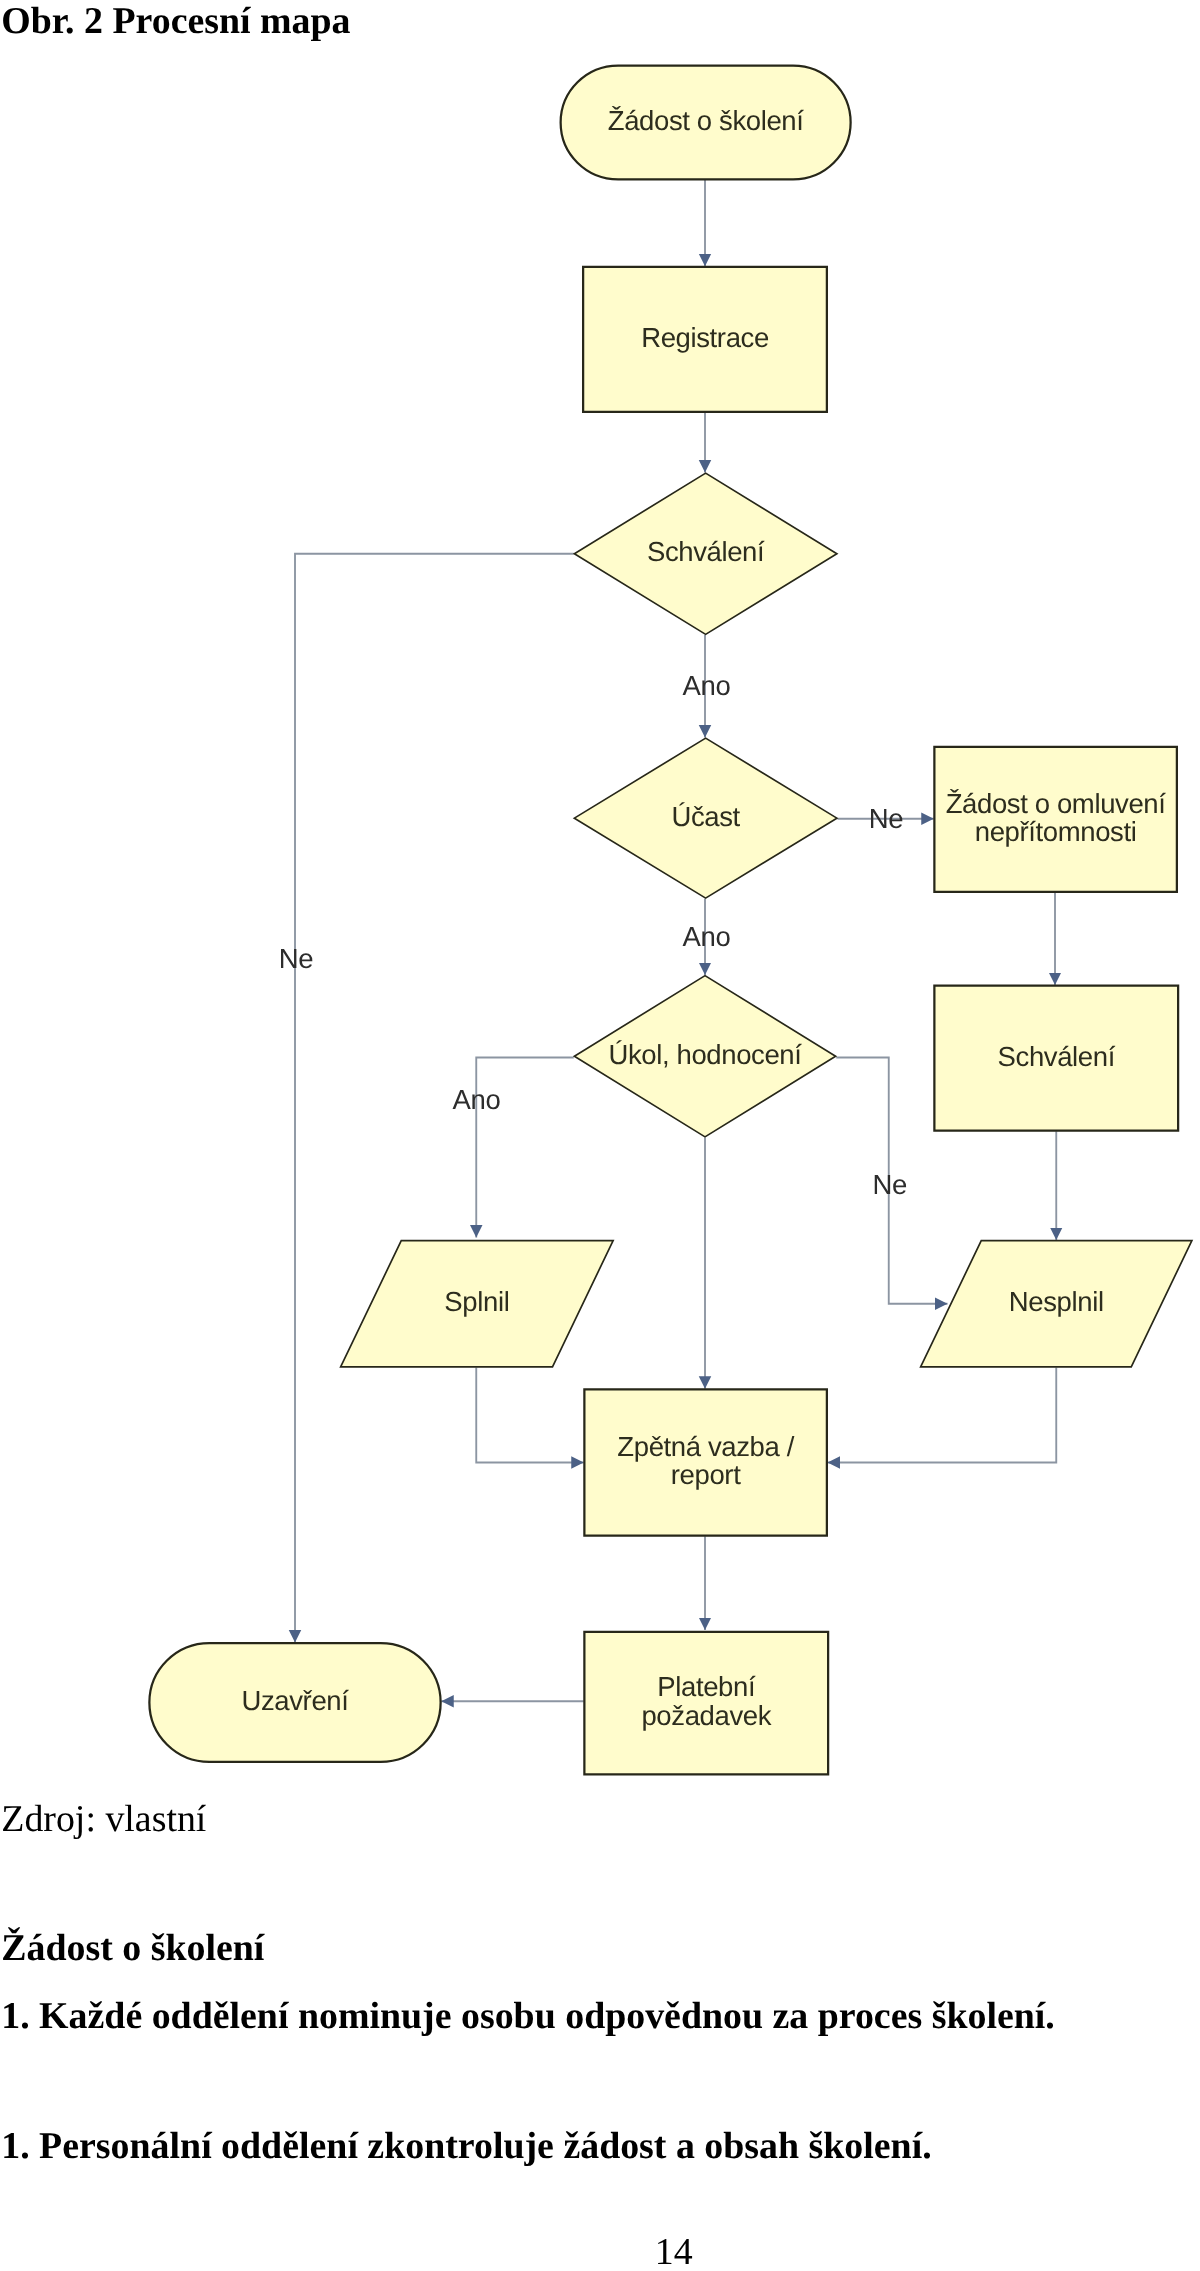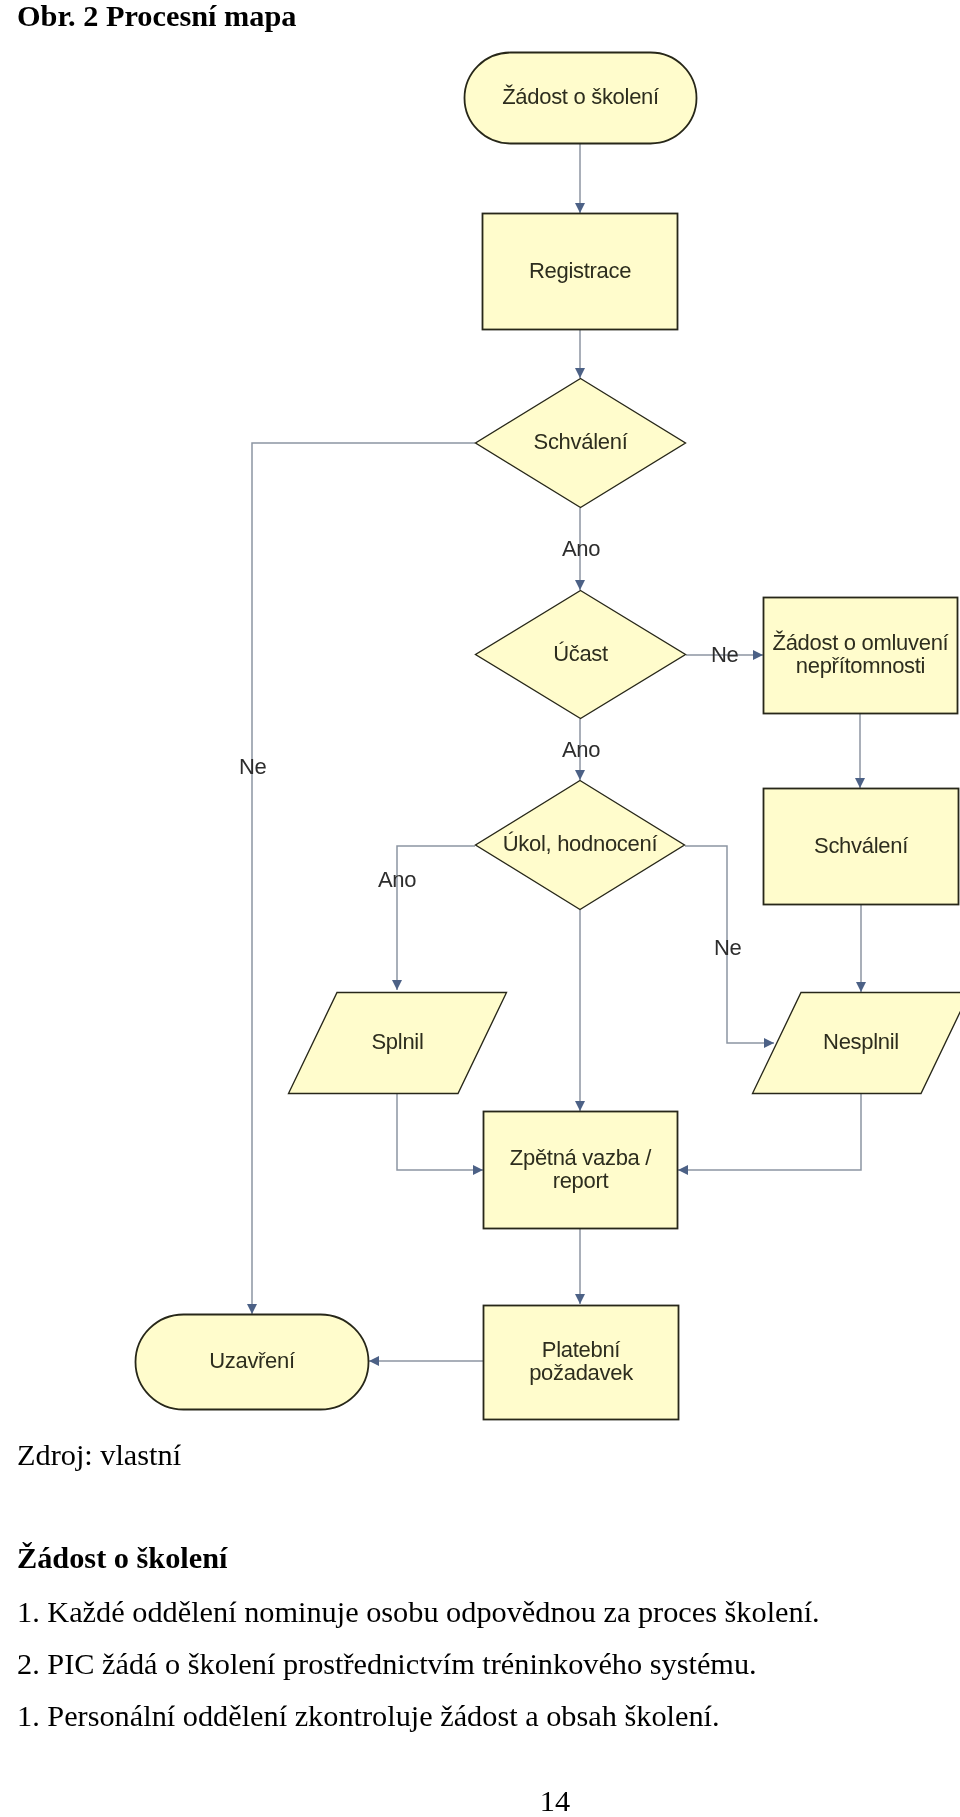--- a/index.html
+++ b/index.html
@@ -1,25 +1,25 @@
 <!DOCTYPE html>
 <html><head>
 <meta charset="utf-8">
 <title>Obr. 2 Procesní mapa</title>
 <style>
   html,body{margin:0;padding:0;background:#ffffff;}
   body{width:960px;height:1817px;position:relative;overflow:hidden;
        font-family:"Liberation Serif",serif;color:#000;}
-  .page{position:absolute;left:16px;top:0;width:908px;height:1817px;}
+  .page{position:absolute;left:0;top:0;width:908px;height:1817px;}
   #fig-title{position:absolute;left:1px;top:1px;font-family:"Liberation Serif",serif;
     font-weight:bold;font-size:30.3px;line-height:30.3px;white-space:nowrap;}
   #flow{position:absolute;left:0;top:34px;width:960px;height:1400px;}
   .src{position:absolute;left:1px;top:1440px;font-size:30.3px;line-height:30.3px;white-space:nowrap;}
   .sec-h{position:absolute;left:1px;top:1543px;font-size:30.3px;font-weight:bold;line-height:30.3px;white-space:nowrap;}
-  .para{position:absolute;left:1px;font-size:30.3px;line-height:30.3px;white-space:nowrap;}
+  .para{position:absolute;left:1px;font-size:30.3px;line-height:30.3px;white-space:nowrap;font-weight:bold;}
   #pnum{position:absolute;left:0;top:1786px;width:1078px;text-align:center;font-size:30.3px;line-height:30.3px;}
 </style>
 </head>
 <body>
 
 <div class="page">
   <div id="fig-title">Obr. 2 Procesní mapa</div>
   <div id="flow">
     <svg id="flowsvg" width="960" height="1440" viewBox="0 0 960 1440" xmlns="http://www.w3.org/2000/svg">
       <defs>
@@ -79,16 +79,15 @@
           <text x="695" y="628" font-family="&quot;Liberation Sans&quot;, sans-serif" font-size="22px" letter-spacing="-0.3" fill="#2D2D2D">Ne</text>
           <text x="546" y="723" font-family="&quot;Liberation Sans&quot;, sans-serif" font-size="22px" letter-spacing="-0.3" fill="#2D2D2D">Ano</text>
           <text x="362" y="853" font-family="&quot;Liberation Sans&quot;, sans-serif" font-size="22px" letter-spacing="-0.3" fill="#2D2D2D">Ano</text>
           <text x="698" y="921" font-family="&quot;Liberation Sans&quot;, sans-serif" font-size="22px" letter-spacing="-0.3" fill="#2D2D2D">Ne</text>
         </g>
     </svg>
   </div>
   <div class="src">Zdroj: vlastní</div>
   <div class="sec-h">Žádost o školení</div>
   <div class="para" style="top:1597px">1. Každé oddělení nominuje osobu odpovědnou za proces školení.</div>
-  <div class="para" style="top:1649px">2. PIC žádá o školení prostřednictvím tréninkového systému.</div>
   <div class="para" style="top:1701px">1. Personální oddělení zkontroluje žádost a obsah školení.</div>
   <div id="pnum">14</div>
 </div>
 
 </body></html>

